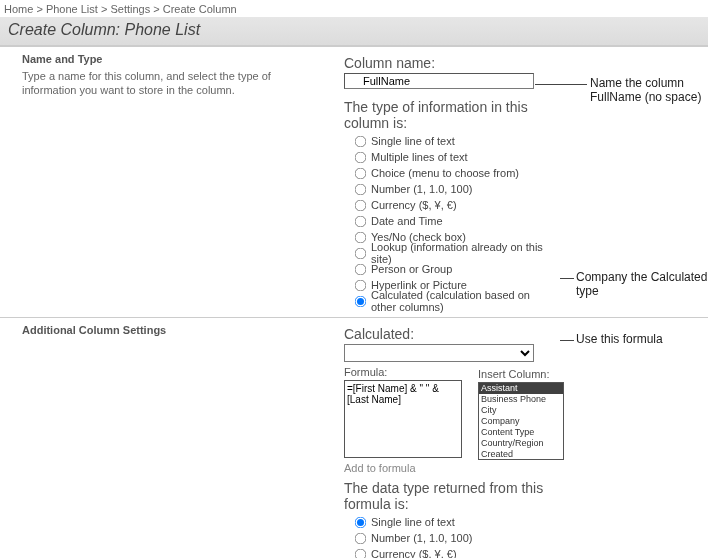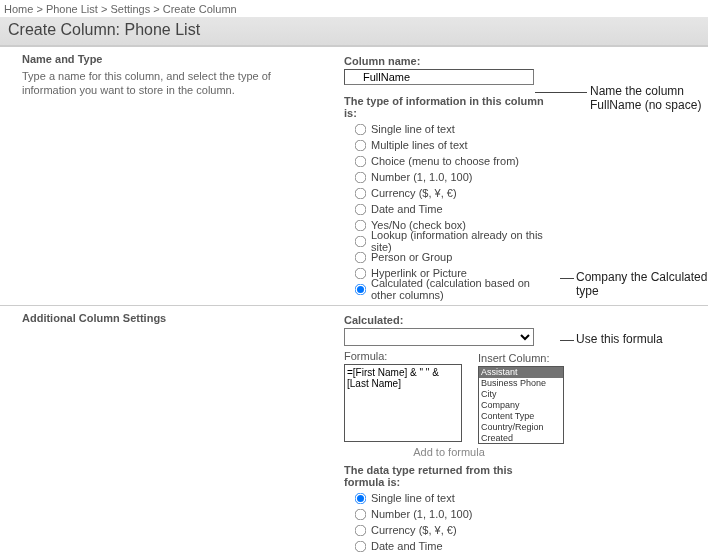--- a/index.html
+++ b/index.html
@@ -25,20 +25,21 @@
     background: linear-gradient(#e6e6e6, #dcdcdc);
     padding: 4px 8px 6px 8px;
     border-bottom: 1px solid #ccc;
   }
   .title-bar h1 {
     margin: 0;
     font-size: 16px;
     font-weight: normal;
     color: #444;
     font-family: Tahoma, Arial, sans-serif;
+    font-style: italic;
   }
   .intro {
     padding: 8px 6px 6px 6px;
     color: #555;
     font-size: 11px;
   }
   .section {
     display: flex;
     border-top: 1px solid #ccc;
     padding: 4px 0 6px 0;
@@ -59,24 +60,23 @@
     color: #666;
     font-size: 11px;
     line-height: 1.3;
   }
   .section-right {
     flex: 0 0 210px;
     width: 210px;
     padding: 2px 4px 2px 4px;
   }
   .field-label {
-    font-size: 11px;
+    font-size: 14px;
     color: #555;
     margin: 2px 0 2px 0;
-    font-weight: bold;
   }
   .text-input {
     width: 190px;
     border: 1px solid #7a7a7a;
     border-top-color: #555;
     border-left-color: #555;
     font-size: 11px;
     padding: 1px 18px;
     height: 16px;
     box-sizing: border-box;
@@ -136,27 +136,27 @@
     overflow-y: scroll;
     background: #fff;
   }
   .insert-list div {
     padding: 0 2px;
     line-height: 11px;
     white-space: nowrap;
     cursor: default;
   }
   .insert-list div.selected {
-    background: #737373;
+    background: #404040;
     color: #fff;
   }
   .add-formula {
     font-size: 11px;
     color: #888;
-    text-align: center;
+    text-align: left;
     padding: 2px 6px 4px 0;
     width: 210px;
   }
   
   .callout {
     position: absolute;
     font-family: "Segoe UI", "Myriad Pro", Arial, sans-serif;
     font-size: 12px;
     color: #222;
     line-height: 1.2;
@@ -288,21 +288,21 @@
             <input type="radio" name="rettype" style="">
             <span>Date and Time</span>
           </label>
 
       </div>
 
       
     </div>
   </div>
 
-  <div class="callout" style="left:590px; top:84px;">
+  <div class="callout" style="left:590px; top:76px;">
     <div class="line" style="left:-55px; top:8px; width:52px;"></div>
     <span>Name the column FullName  (no space)</span>
   </div>
   <div class="callout" style="left:576px; top:270px;">
     <div class="line" style="left:-16px; top:8px; width:14px;"></div>
     <span>Company the Calculated type</span>
   </div>
   <div class="callout" style="left:576px; top:332px;">
     <div class="line" style="left:-16px; top:8px; width:14px;"></div>
     <span>Use this formula</span>

